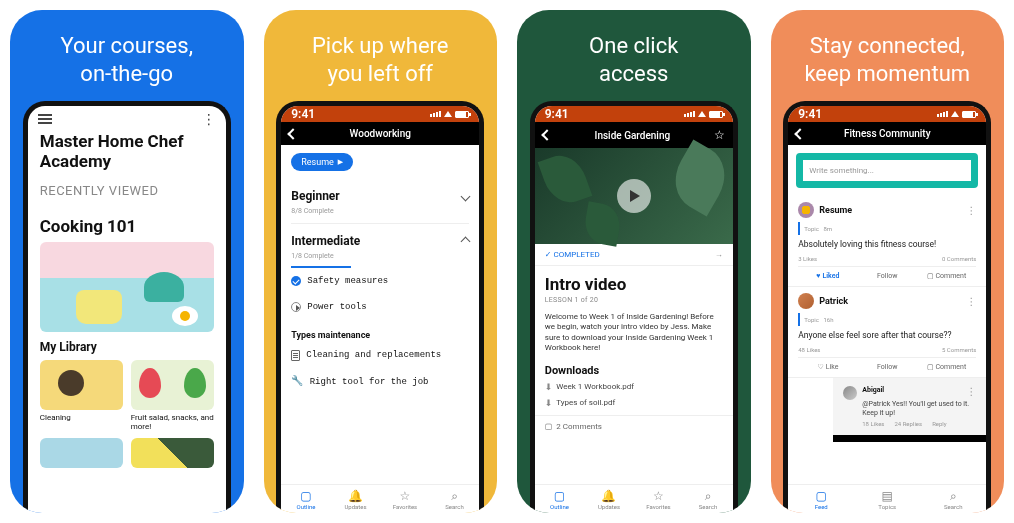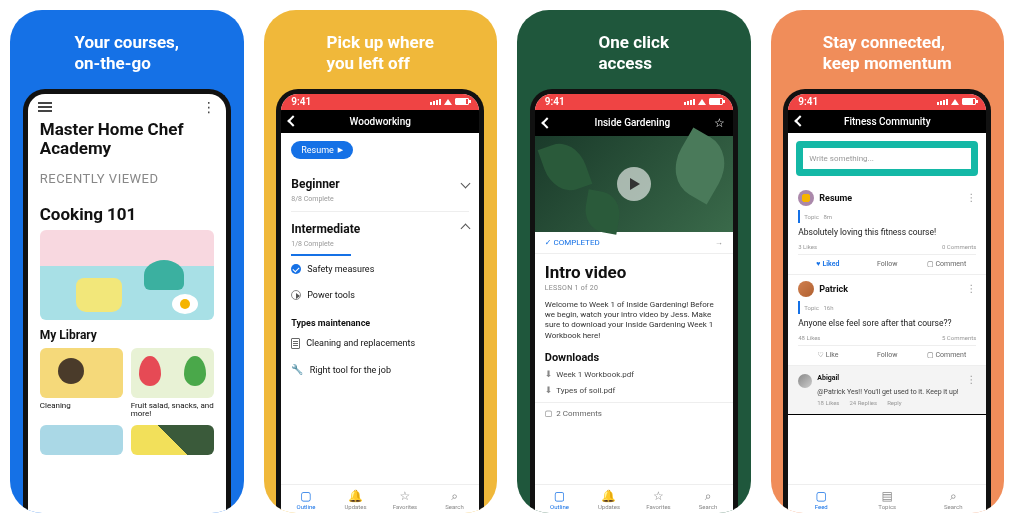--- a/index.html
+++ b/index.html
@@ -23,23 +23,23 @@
     display: flex;
     flex-direction: column;
     align-items: center;
     padding-top: 22px;
   }
   .panel1 { background: #1571e6; }
   .panel2 { background: #f0b83a; }
   .panel3 { background: #1f573c; }
   .panel4 { background: #f08d5a; }
   .tagline {
-    font-size: 17px;
-    font-weight: 700;
-    text-align: left;
+    font-size: 22px;
+    font-weight: 400;
+    text-align: center;
     line-height: 1.25;
     margin-bottom: 14px;
     white-space: pre-line;
   }
   .phone {
     width: 208px;
     flex: 1;
     background: #fff;
     border-radius: 22px 22px 0 0;
     border: 5px solid #111;
@@ -69,21 +69,21 @@
   .card1 .img { background: #f5d97a; }
   .card1 .img::after{content:"";position:absolute;top:10px;left:18px;width:26px;height:26px;background:#4a3b2a;border-radius:50%;}
   .card2 .img { background: #e8f2d5; }
   .card2 .img::before{content:"";position:absolute;top:8px;left:8px;width:22px;height:30px;background:#e64a55;border-radius:50% 50% 50% 50% / 60% 60% 40% 40%;}
   .card2 .img::after{content:"";position:absolute;top:8px;right:8px;width:22px;height:30px;background:#4aa84a;border-radius:50% 50% 50% 50% / 60% 60% 40% 40%;}
   .card-t { font-size: 8px; line-height:1.1; }
   .p1-bottom-row { display:flex; gap:8px; padding:6px 12px 0;}
   .bot-img { flex:1; height:30px; border-radius:6px; background:#aad8e6;}
   .bot-img2 { background: linear-gradient(45deg,#f2e05a 50%,#3a5a3a 50%);}
   
-  .status { background:#ef4444; color:#fff; height:16px; display:flex; justify-content:space-between; align-items:center; padding:0 10px; font-size:10px; font-weight:600;}
+  .status { background:#c2410c; color:#fff; height:16px; display:flex; justify-content:space-between; align-items:center; padding:0 10px; font-size:12px; font-weight:600;}
   .status-icons { display:flex; gap:3px; align-items:center;}
   .sig { display:flex; gap:1px; align-items:flex-end;}
   .sig span{ width:2px; background:#fff;}
   .sig span:nth-child(1){height:3px;} .sig span:nth-child(2){height:4px;} .sig span:nth-child(3){height:5px;} .sig span:nth-child(4){height:6px;}
   .wifi { width:0;height:0;border-left:4px solid transparent;border-right:4px solid transparent;border-bottom:6px solid #fff;}
   .batt { width:14px;height:7px;border:1px solid #fff;border-radius:1px;position:relative;}
   .batt::after{content:"";position:absolute;top:1px;right:-3px;width:2px;height:3px;background:#fff;}
   .batt::before{content:"";position:absolute;top:0;left:0;width:10px;height:5px;background:#fff;}
   
   .bh { background:#000; color:#fff; display:flex; align-items:center; padding:6px 8px; font-size:10px; font-weight:500;}
@@ -92,21 +92,21 @@
   .bh .star { font-size:12px; }
   
   .resume-pill { margin:8px 0 8px 10px; background:#1571e6; color:#fff; font-size:9px; padding:4px 10px; border-radius:12px; width:fit-content; display:flex; align-items:center; gap:4px;}
   .resume-pill span:last-child{ font-size:7px;}
   .sec-block { padding:0 10px; }
   .sec-head { display:flex; justify-content:space-between; align-items:center; font-size:12px; font-weight:700; padding:10px 0 4px;}
   .chev { width:7px;height:7px;border-right:1.5px solid #555;border-bottom:1.5px solid #555;}
   .chev-down{transform:rotate(45deg);} .chev-up{transform:rotate(-135deg);}
   .complete { font-size:7px; color:#999; padding-bottom:8px; border-bottom:1px solid #eee;}
   .accent { border-top:2px solid #1571e6; margin-top:-2px; width:60px;}
-  .item { display:flex; align-items:center; gap:6px; padding:8px 0; font-size:9px;}
+  .item { display:flex; align-items:flex-start; gap:6px; padding:8px 0; font-size:9px;font-family:Liberation Mono, monospace;}
   .check { width:10px;height:10px;border-radius:50%;background:#1571e6;position:relative;}
   .check::after{content:"";position:absolute;top:2px;left:3px;width:3px;height:5px;border-right:1.5px solid #fff;border-bottom:1.5px solid #fff;transform:rotate(45deg);}
   .circ { width:10px;height:10px;border-radius:50%;border:1.5px solid #888;position:relative;}
   .circ::after{content:"";position:absolute;top:2px;left:4px;width:0;height:0;border-top:3px solid transparent;border-bottom:3px solid transparent;border-left:4px solid #555;}
   .doc { width:9px;height:11px;border:1px solid #666;border-radius:1px;position:relative;}
   .doc::after{content:"";position:absolute;top:2px;left:1px;right:1px;height:1px;background:#666;box-shadow:0 2px 0 #666,0 4px 0 #666;}
   .wrench {font-size:10px;line-height:1;color:#666;}
   .subhead{ font-size:9px; font-weight:700; padding:10px 0 2px;}
   
   .nav { display:flex; border-top:1px solid #eee; margin-top:auto;}
@@ -138,21 +138,21 @@
   .av1{background:radial-gradient(circle,#f5b400 40%,#a8a 40%);}
   .av2{background:linear-gradient(135deg,#d08050,#b06030);}
   .av3{background:linear-gradient(135deg,#888,#ccc);}
   .pname{font-size:9px;font-weight:700;}
   .post-meta{font-size:6px;color:#999;padding:3px 0 3px 4px;border-left:2px solid #1571e6;margin:4px 0 2px;}
   .post-body{font-size:8.5px;padding:2px 0 4px;color:#222;}
   .post-stats{display:flex;justify-content:space-between;font-size:6px;color:#999;padding:2px 0;}
   .post-acts{display:flex;justify-content:space-between;padding:5px 0 0;border-top:1px solid #eee;font-size:7px;margin-top:2px;}
   .post-acts div{flex:1;text-align:center;color:#666;display:flex;gap:2px;align-items:center;justify-content:center;}
   .post-acts .liked{color:#1571e6;font-weight:600;}
-  .reply{background:#f4f4f4;padding:8px 10px;border-bottom:1px solid #000000;}
+  .reply{background:#f4f4f4;padding:8px 10px;border-bottom:7px solid #000000;margin-left:45px;}
   .reply .post-head{align-items:flex-start;}
   .reply .avatar{width:14px;height:14px;}
   .reply-body{font-size:7px;line-height:1.3;color:#444;margin-left:19px;}
   .reply .rname{font-size:7px;font-weight:700;}
   .reply-stats{font-size:6px;color:#999;margin-left:19px;display:flex;gap:10px;padding-top:2px;}
 </style>
 </head>
 <body>
 
 <div class="panel panel1">

